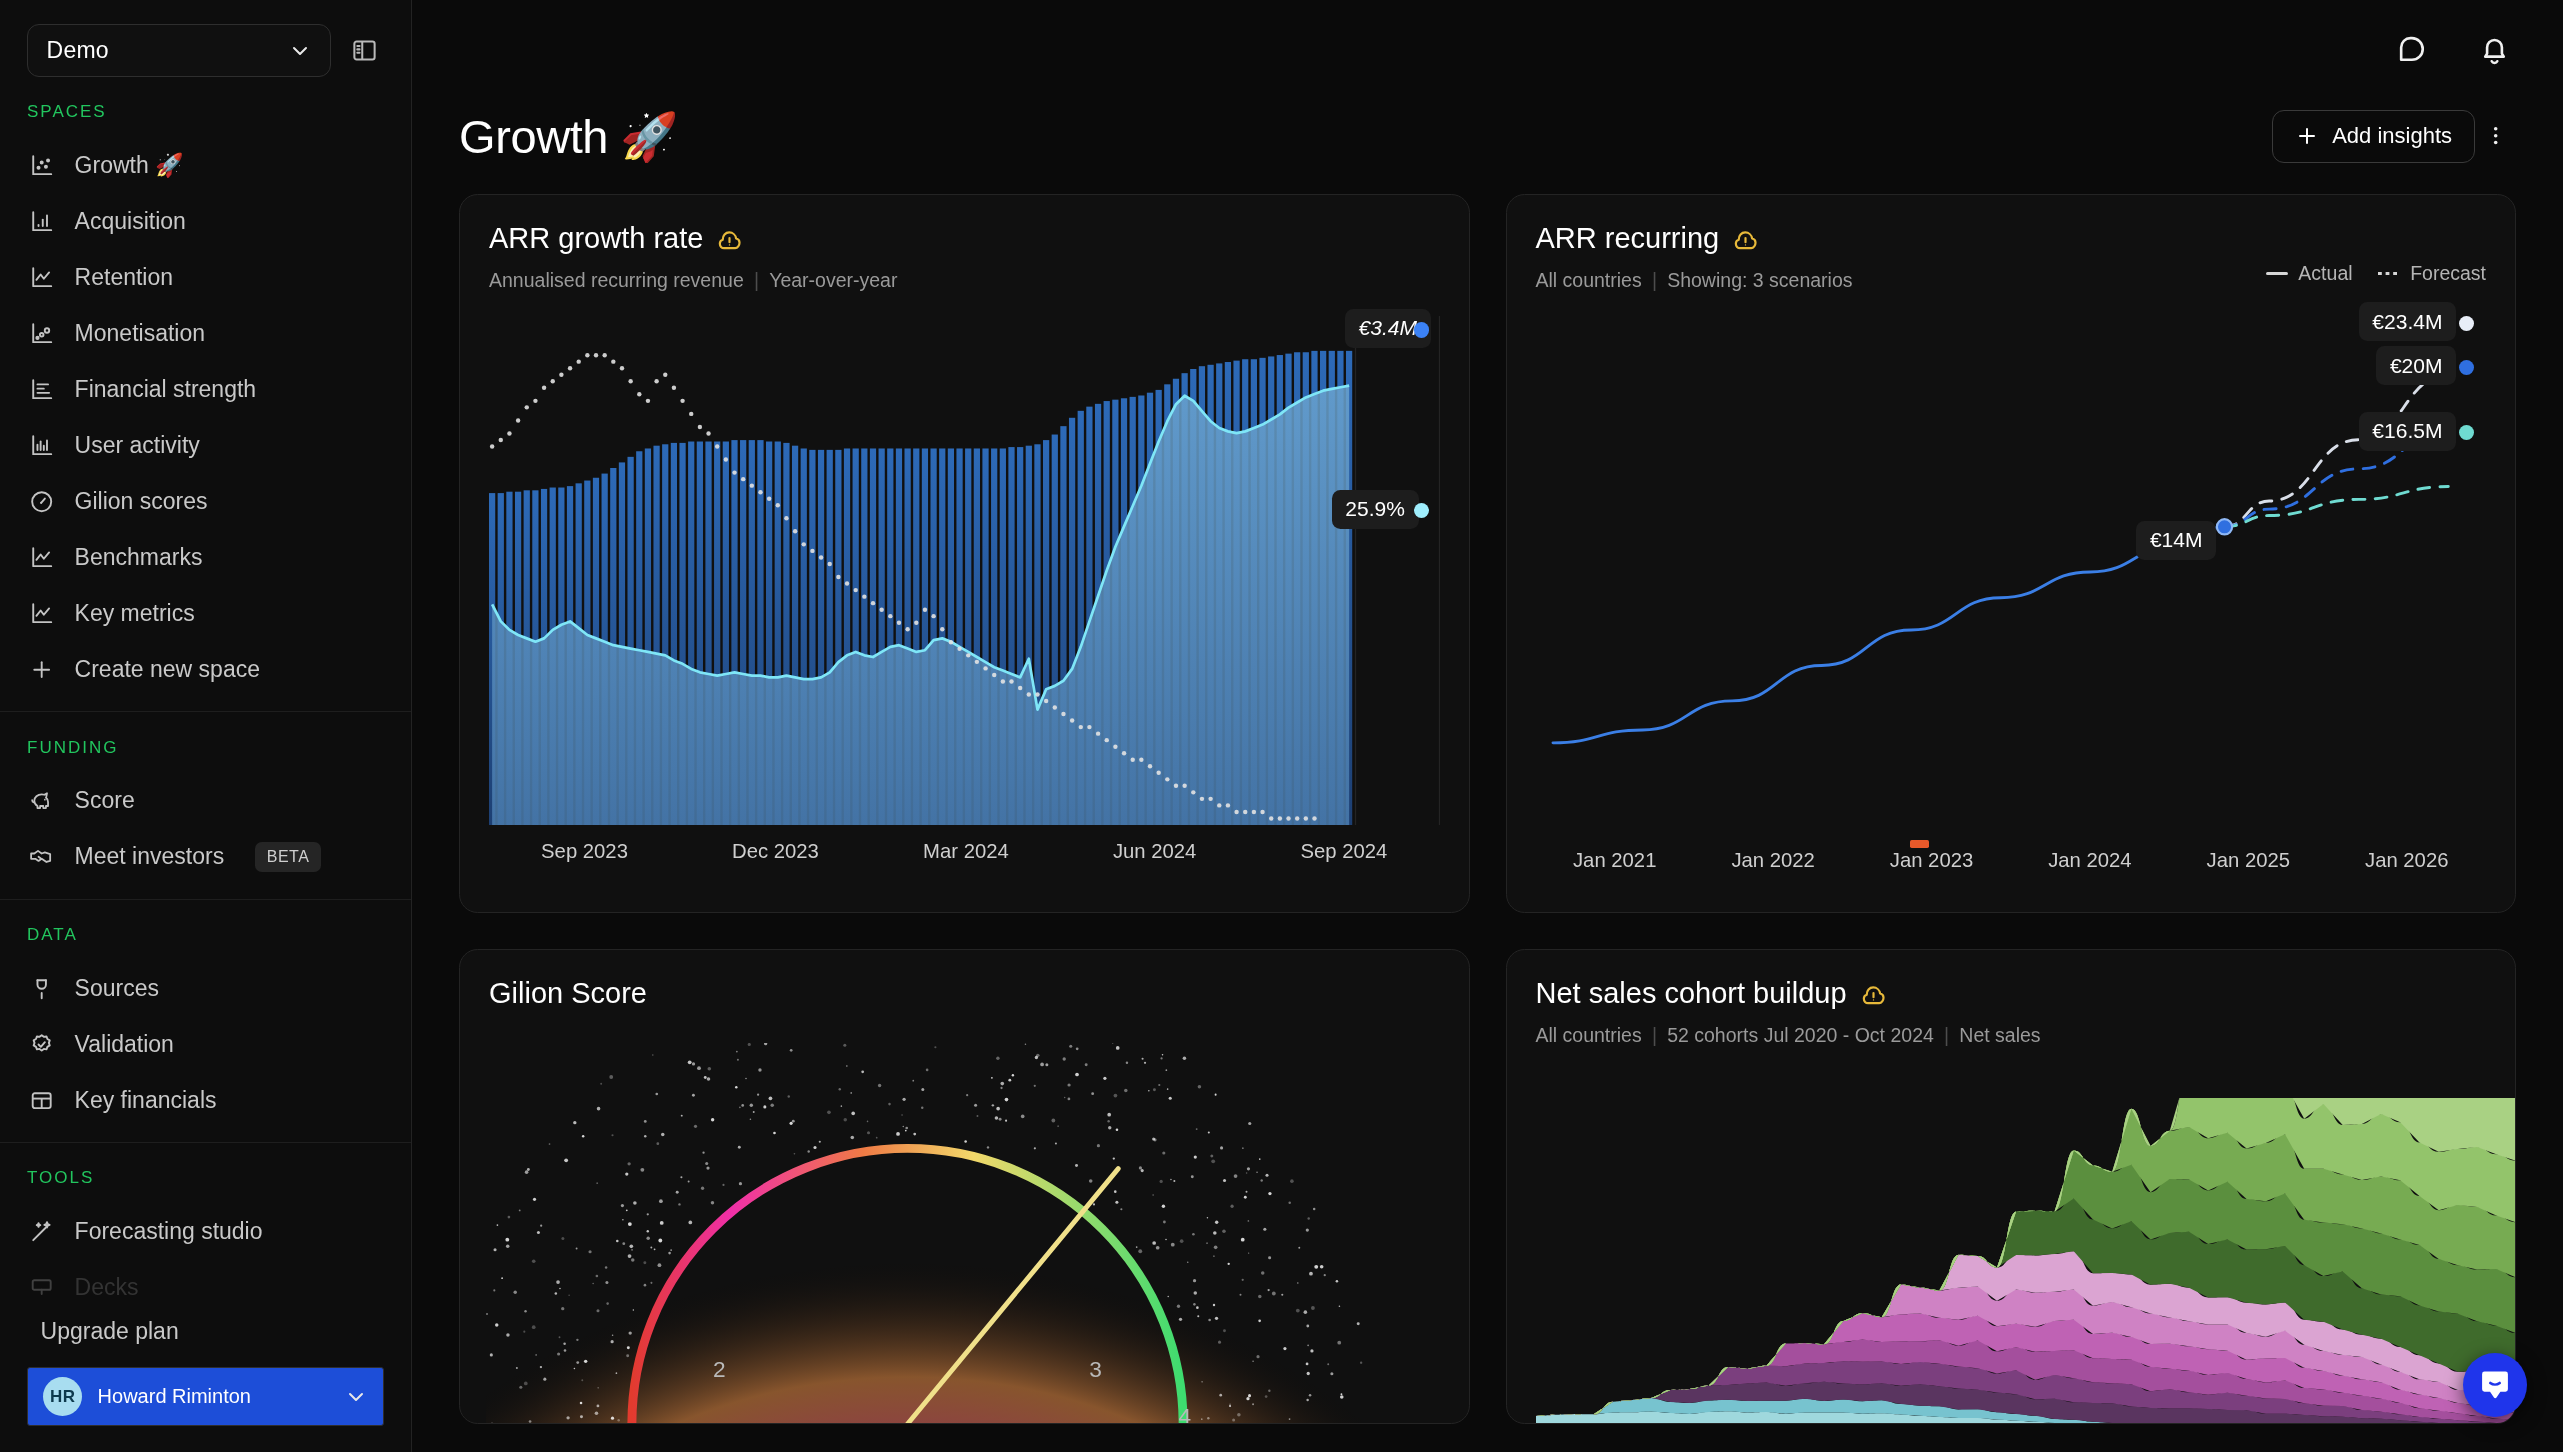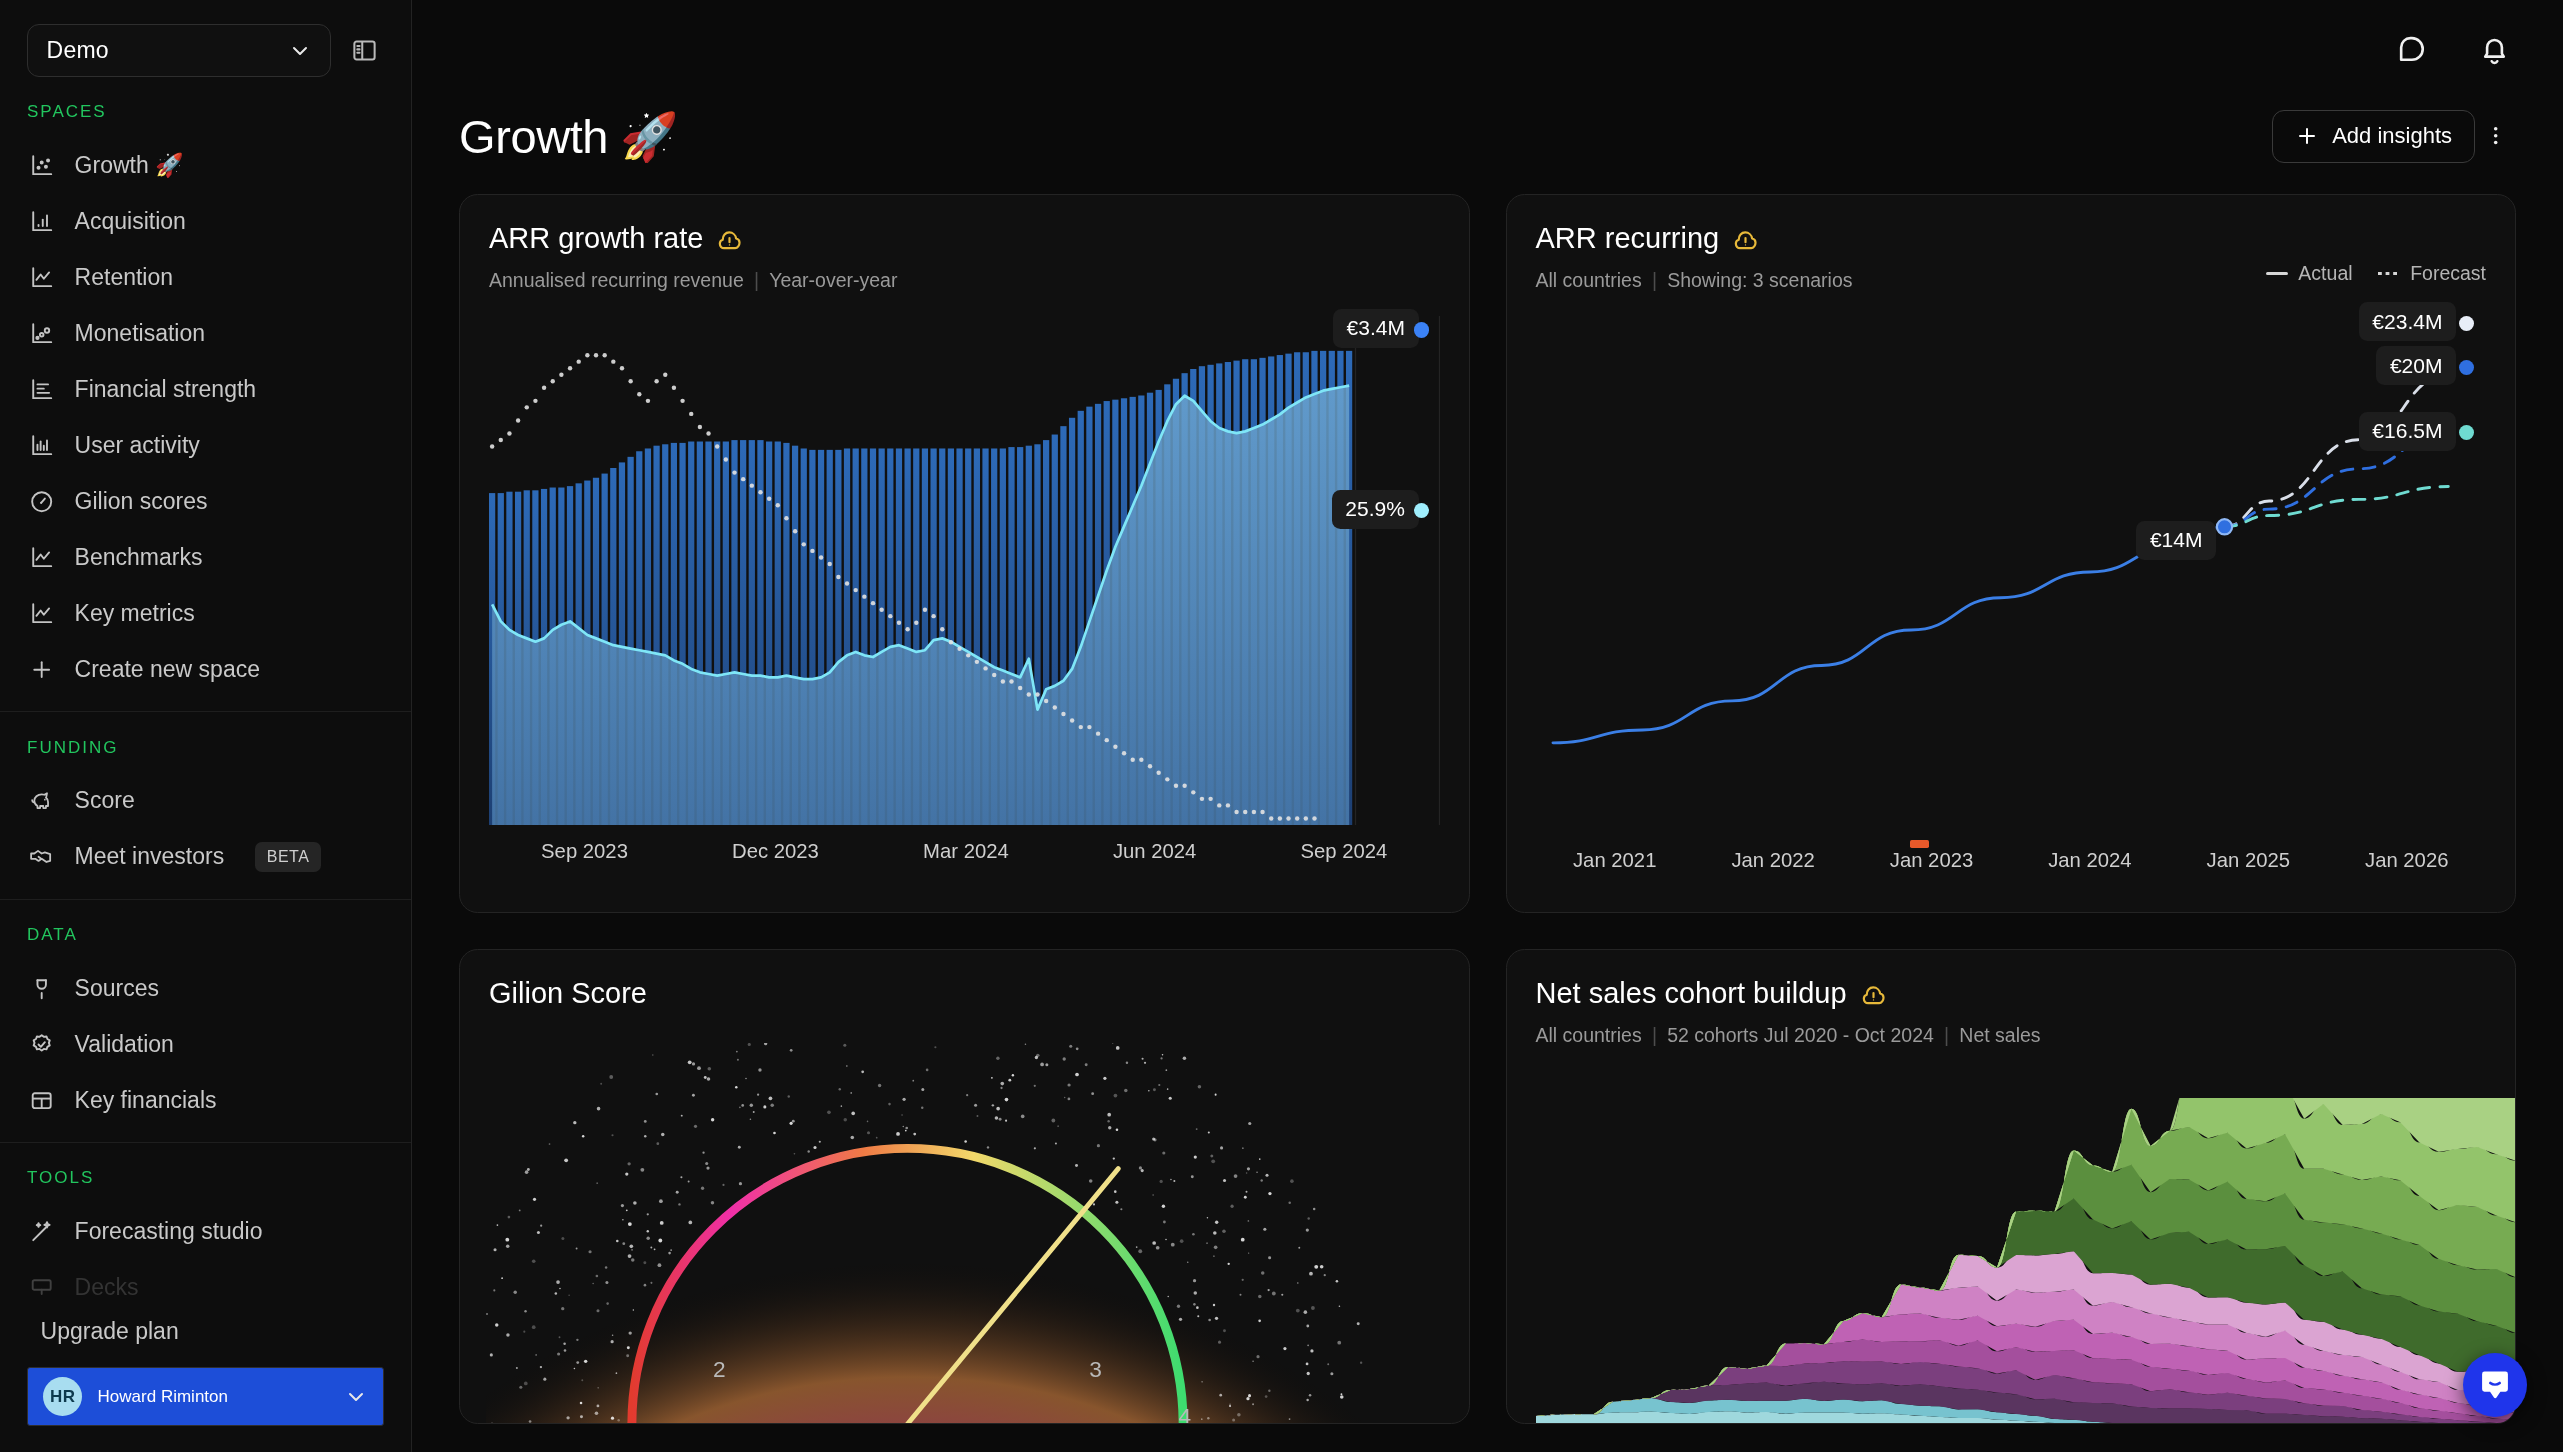--- a/index.html
+++ b/index.html
@@ -56,21 +56,21 @@
   .sb-bottom { padding: 0 27px 27px 27px; }
   .upgrade { font-size: 23px; color: #c9c9c9; padding: 15.3px 13.6px 22px 13.6px; cursor: pointer; }
   .user-chip {
     height: 59px; border: 0.8px solid #2e2e2e; border-radius: 3px; background: #1d4ed8;
     display: flex; align-items: center; padding: 0 15.3px; gap: 15.3px; cursor: pointer;
   }
   .avatar {
     width: 39px; height: 39px; border-radius: 50%; background: #a8ddf0; color: #0d3a4d;
     display:flex; align-items:center; justify-content:center; font-size: 17px; font-weight: 700; letter-spacing:0.4px;
   }
-  .user-name { flex: 1 1 auto; font-size: 17px; color: #fff; }
+  .user-name { flex: 1 1 auto; font-size: 20px; color: #fff; }
 
   
   .main { flex: 1 1 auto; position: relative; overflow: hidden; background: #0a0a0a; }
   .topbar {
     height: 100px; display: flex; align-items: center; justify-content: flex-end;
     gap: 37px; padding-right: 47px;
   }
   .topbar .tb-icon { width: 44px; height: 44px; display:flex; align-items:center; justify-content:center; cursor:pointer; }
 
   .page-head {
@@ -653,21 +653,21 @@
                 <circle cx="972.7" cy="592.3" r="2.6" fill="#e2e2e2" opacity="0.9"></circle>
                 <circle cx="982.9" cy="600.0" r="2.6" fill="#e2e2e2" opacity="0"></circle>
                 <circle cx="993.1" cy="600.0" r="2.6" fill="#e2e2e2" opacity="0"></circle>
                 <circle cx="1003.3" cy="600.0" r="2.6" fill="#e2e2e2" opacity="0"></circle>
                 <circle cx="1013.5" cy="600.0" r="2.6" fill="#e2e2e2" opacity="0"></circle>
               </g>
             <line x1="1021" y1="0" x2="1021" y2="600" stroke="#242424" stroke-width="1.5"></line>
             <line x1="1120" y1="0" x2="1120" y2="600" stroke="#242424" stroke-width="1.5"></line>
           </svg>
 
-          <div class="tag" style="right:21px; top:-6.8px;">€3.4M</div>
+          <div class="tag" style="right:9px; top:-6.8px;font-style:italic;">€3.4M</div>
           <div class="dot" style="right:10.2px; top:6.8px; width:15.3px; height:15.3px; background:#3b82f6;"></div>
 
           <div class="tag" style="right:21px; top:174px;">25.9%</div>
           <div class="dot" style="right:10.2px; top:187px; width:15.3px; height:15.3px; background:#9feefd;"></div>
         </div>
 
         <div class="xaxis">
           <span>Sep 2023</span>
           <span>Dec 2023</span>
           <span>Mar 2024</span>

